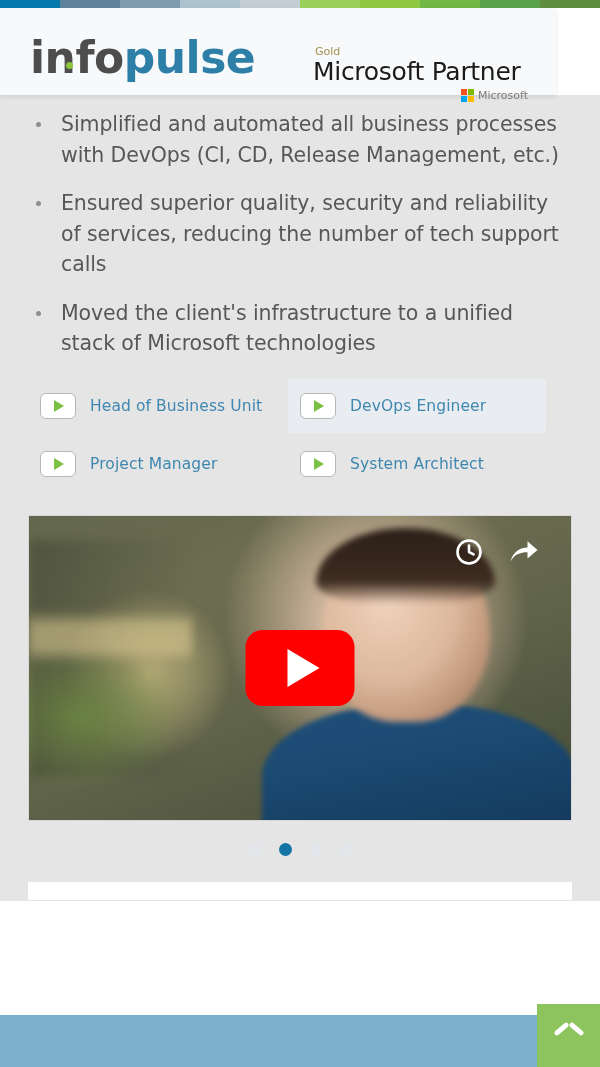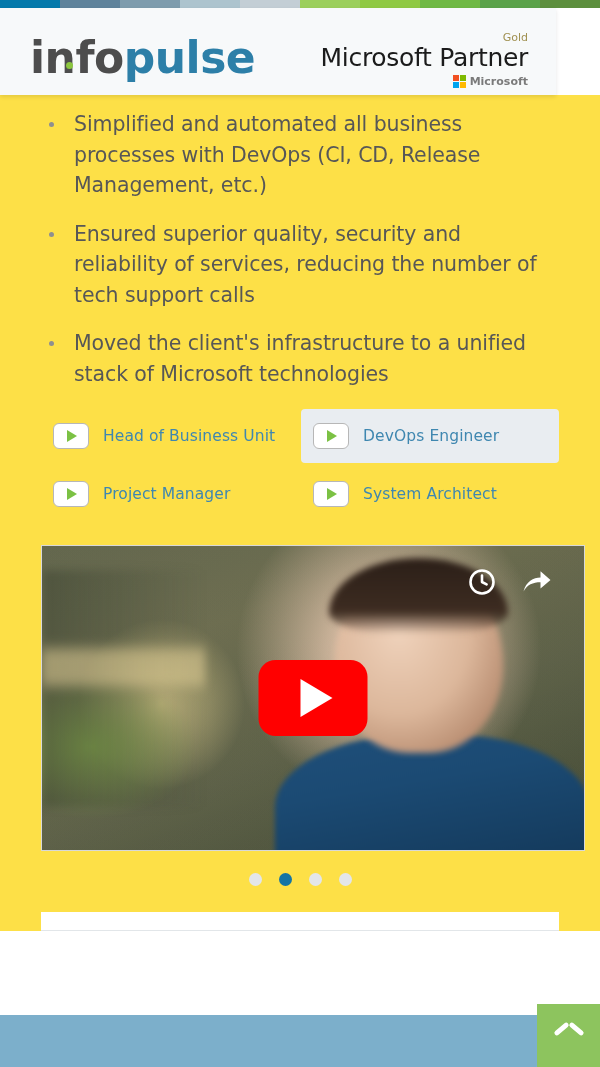--- a/index.html
+++ b/index.html
@@ -51,22 +51,22 @@
     top: 26px;
     width: 7px;
     height: 7px;
     border-radius: 50%;
     background: #8cc63f;
   }
 
   .ms-badge {
     position: absolute;
     right: 28px;
-    top: 24px;
-    text-align: right;
+    top: 38px;
+    text-align: left;
     width: 215px;
   }
   .ms-gold {
     font-size: 11px;
     color: #a09050;
     line-height: 11px;
     margin-left: 2px;
     font-weight: 500;
   }
   .ms-partner {
@@ -76,41 +76,40 @@
     font-weight: 400;
     letter-spacing: -0.3px;
     white-space: nowrap;
   }
   .ms-logo-row {
     display: flex;
     align-items: center;
     justify-content: flex-end;
     gap: 4px;
     margin-top: 3px;
-    font-weight: bold;
   }
   .ms-squares {
     width: 13px; height: 13px;
     display: grid;
     grid-template-columns: 6px 6px;
     grid-template-rows: 6px 6px;
     gap: 1px;
   }
   .ms-squares i { display:block; width:6px; height:6px; }
   .ms-word {
     font-size: 11px;
     color: #7a7a7a;
     line-height: 11px;
   }
 
   
   .content {
     position: relative;
-    padding: 0 41px;
-    background: #fde047;
+    padding: 0 28px;
+    background: #e5e5e5;
   }
 
   ul.bullets {
     list-style: none;
     margin: 0;
     padding: 14px 0 0 0;
   }
   ul.bullets li {
     position: relative;
     padding-left: 33px;

